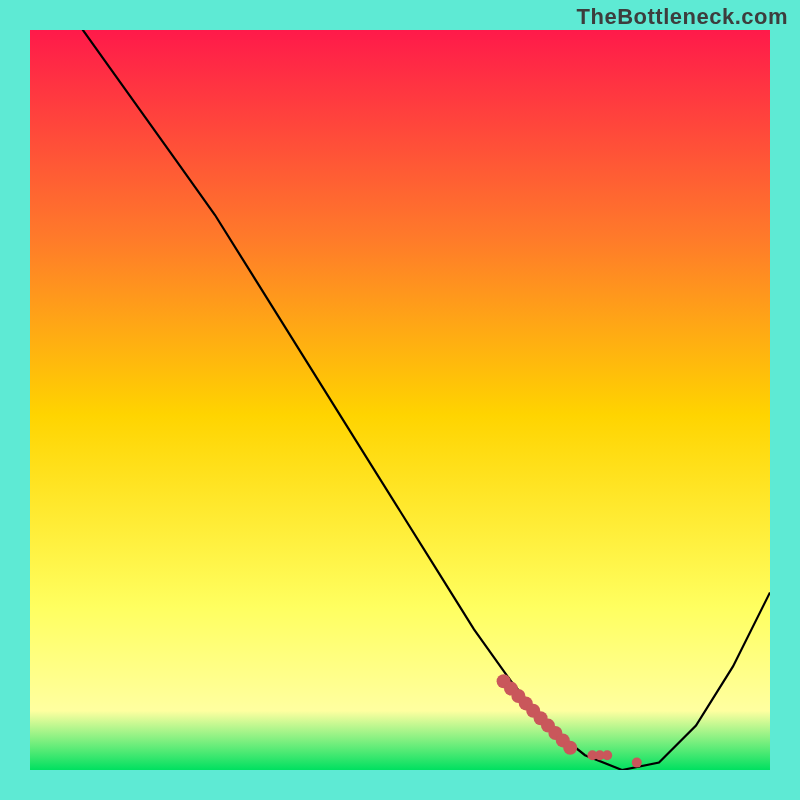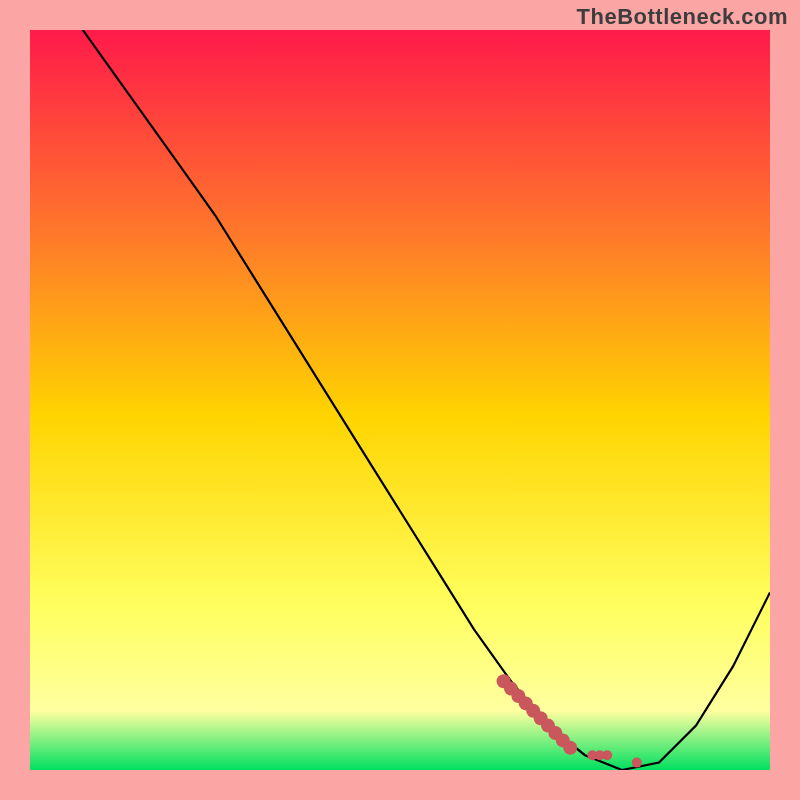--- a/index.html
+++ b/index.html
@@ -8,21 +8,21 @@
     width: 800px;
     height: 800px;
     background: #000;
     font-family: Arial, Helvetica, sans-serif;
     overflow: hidden;
   }
   .frame {
     position: relative;
     width: 800px;
     height: 800px;
-    background: #fca5a5;
+    background: #5eead4;
   }
   .watermark {
     position: absolute;
     top: 4px;
     right: 12px;
     color: #3d3d3d;
     font-size: 22px;
     font-weight: 600;
     letter-spacing: 0.5px;
   }

